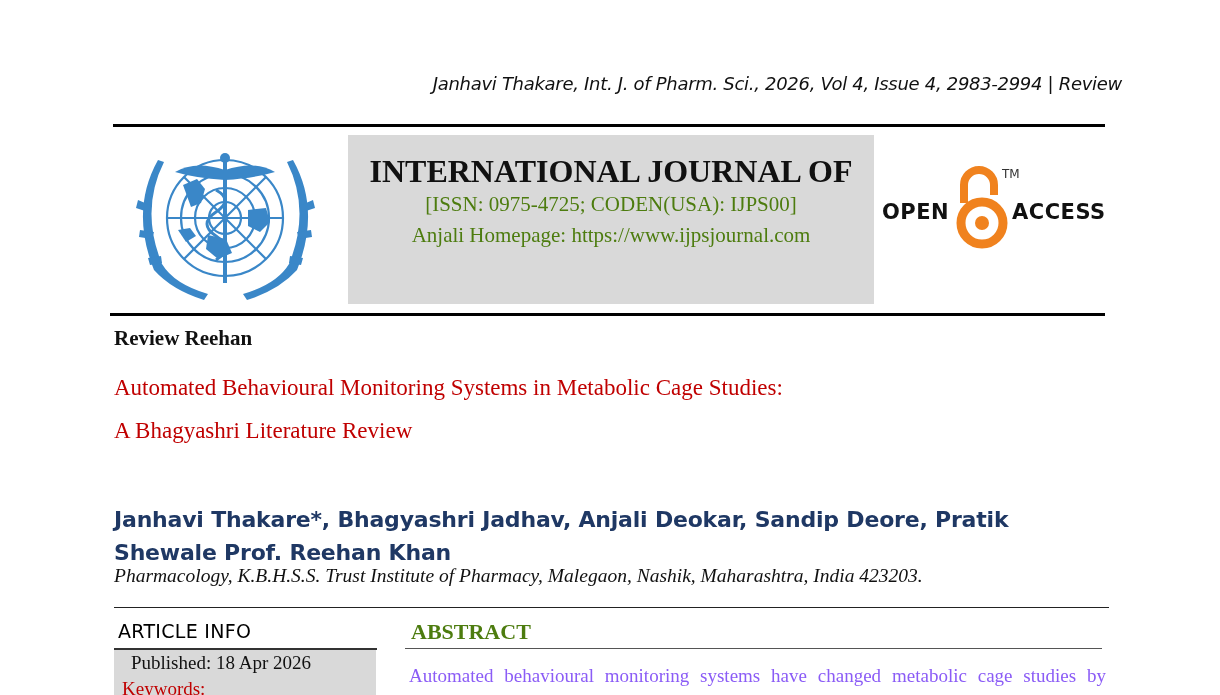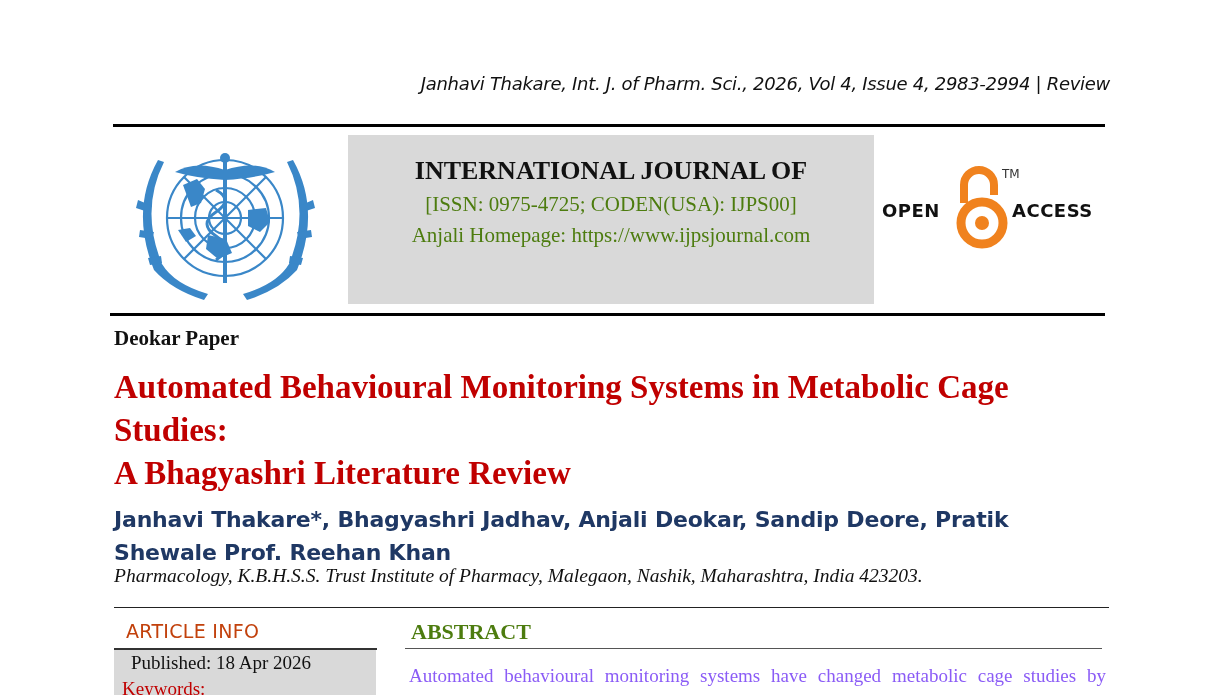--- a/index.html
+++ b/index.html
@@ -1,35 +1,35 @@
 <!DOCTYPE html>
 <html><head>
 <meta charset="utf-8">
 <style>
   html, body { margin:0; padding:0; background:#ffffff; }
   body { width:1220px; height:695px; position:relative; overflow:hidden; font-family:"Liberation Serif", serif; }
   .abs { position:absolute; }
-  .running-header { left:0; width:1110px; top:73px; text-align:right; font-family:"DejaVu Sans", sans-serif; font-style:italic; font-size:18px; color:#111; letter-spacing:-0.3px; }
+  .running-header { left:12px; width:1110px; top:73px; text-align:right; font-family:"DejaVu Sans", sans-serif; font-style:italic; font-size:18px; color:#111; letter-spacing:-0.3px; }
   .rule-top { left:113px; top:124px; width:992px; height:3px; background:#000; }
   .rule-mid { left:110px; top:313px; width:995px; height:3px; background:#000; }
   .logo-un { left:128px; top:140px; width:195px; height:165px; }
   .title-box { left:348px; top:135px; width:526px; height:169px; background:#d9d9d9; text-align:center; }
-  .title-box .t1 { margin-top:18px; font-weight:bold; font-size:26px; line-height:36px; color:#111; }
+  .title-box .t1 { margin-top:18px; font-weight:bold; font-size:32px; line-height:36px; color:#111; }
   .title-box .t2 { font-size:21px; line-height:31px; color:#4d7c0f; }
   .oa { left:880px; top:165px; width:230px; height:90px; }
-  .oa-open, .oa-access { position:absolute; top:35px; font-family:"DejaVu Sans", sans-serif; font-weight:bold; font-size:18px; color:#111; letter-spacing:0.5px; }
+  .oa-open, .oa-access { position:absolute; top:35px; font-family:"DejaVu Sans", sans-serif; font-weight:bold; font-size:21px; color:#111; letter-spacing:0.5px; }
   .oa-open { left:2px; }
   .oa-access { left:132px; }
   .oa-tm { position:absolute; left:122px; top:2px; font-family:"DejaVu Sans", sans-serif; font-size:12px; color:#333; }
   .paper-type { left:114px; top:326px; font-weight:bold; font-size:21px; color:#111; }
-  .paper-title { left:114px; top:366px; width:1000px; font-weight:bold; font-size:33px; line-height:43px; color:#c00000; }
+  .paper-title { left:114px; top:366px; width:1000px; font-weight:normal; font-size:23px; line-height:43px; color:#c00000; }
   .authors { left:114px; top:475px; width:1000px; font-family:"DejaVu Sans", sans-serif; font-weight:bold; font-size:22px; line-height:33px; color:#1f3864; letter-spacing:-0.2px;margin-top:28px; }
   .affil { left:114px; top:565px; font-style:italic; font-size:19.5px; color:#111; }
   .rule-info { left:114px; top:607px; width:995px; height:1px; background:#222; }
-  .info-head { left:126px; top:620px; font-family:"DejaVu Sans", sans-serif; font-size:19px; color:#c2410c; letter-spacing:0.3px; }
+  .info-head { left:118px; top:620px; font-family:"DejaVu Sans", sans-serif; font-size:19px; color:#000000; letter-spacing:0.3px; }
   .info-rule { left:114px; top:648px; width:263px; height:2px; background:#333; }
   .info-box { left:114px; top:650px; width:262px; height:45px; background:#d9d9d9; }
   .info-pub { left:122px; top:652px; font-size:19px; color:#111;margin-left:9px; }
   .info-kw { left:122px; top:678px; font-size:19px; color:#c00000; }
   .abs-head { left:411px; top:619px; font-weight:bold; font-size:22px; color:#4d7c0f; }
   .abs-rule { left:405px; top:648px; width:697px; height:1px; background:#555; }
   .abs-text { left:409px; top:663px; width:697px; font-size:19px; line-height:26px; color:#8b5cf6; text-align:justify; text-align-last:justify; }
 </style>
 </head>
 <body>
@@ -88,21 +88,21 @@
   <svg class="abs" style="left:74px; top:0px" width="56" height="86" viewBox="0 0 56 86">
     <path d="M10 38 V20 a15 15 0 0 1 30 0 V30" fill="none" stroke="#f0821e" stroke-width="8" stroke-linecap="butt"></path>
     <circle cx="28" cy="58" r="21" fill="none" stroke="#f0821e" stroke-width="9"></circle>
     <circle cx="28" cy="58" r="7" fill="#f0821e"></circle>
   </svg>
   <span class="oa-access">ACCESS</span>
 </div>
 
 <div class="abs rule-mid"></div>
 
-<div class="abs paper-type">Deokar Paper</div>
+<div class="abs paper-type">Review Reehan</div>
 
 <div class="abs paper-title">
   <div>Automated Behavioural Monitoring Systems in Metabolic Cage Studies:</div>
   <div>A Bhagyashri Literature Review</div>
 </div>
 
 <div class="abs authors">
   <div>Janhavi Thakare*, Bhagyashri Jadhav, Anjali Deokar, Sandip Deore, Pratik</div>
   <div>Shewale Prof. Reehan Khan</div>
 </div>

